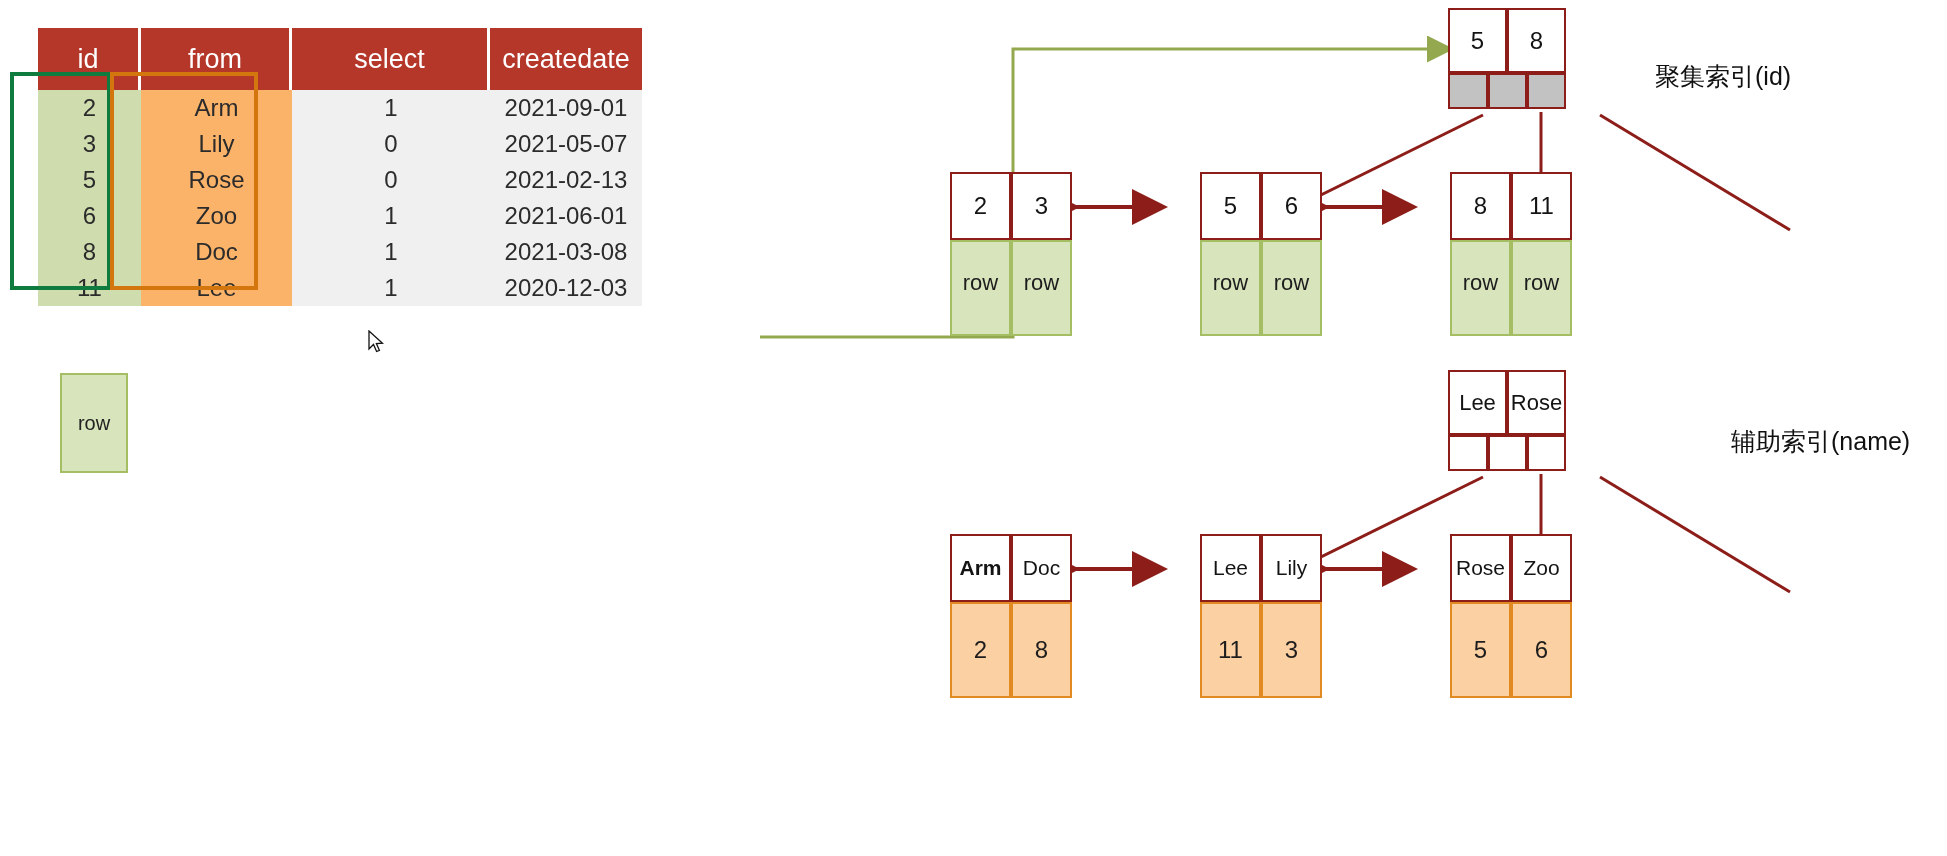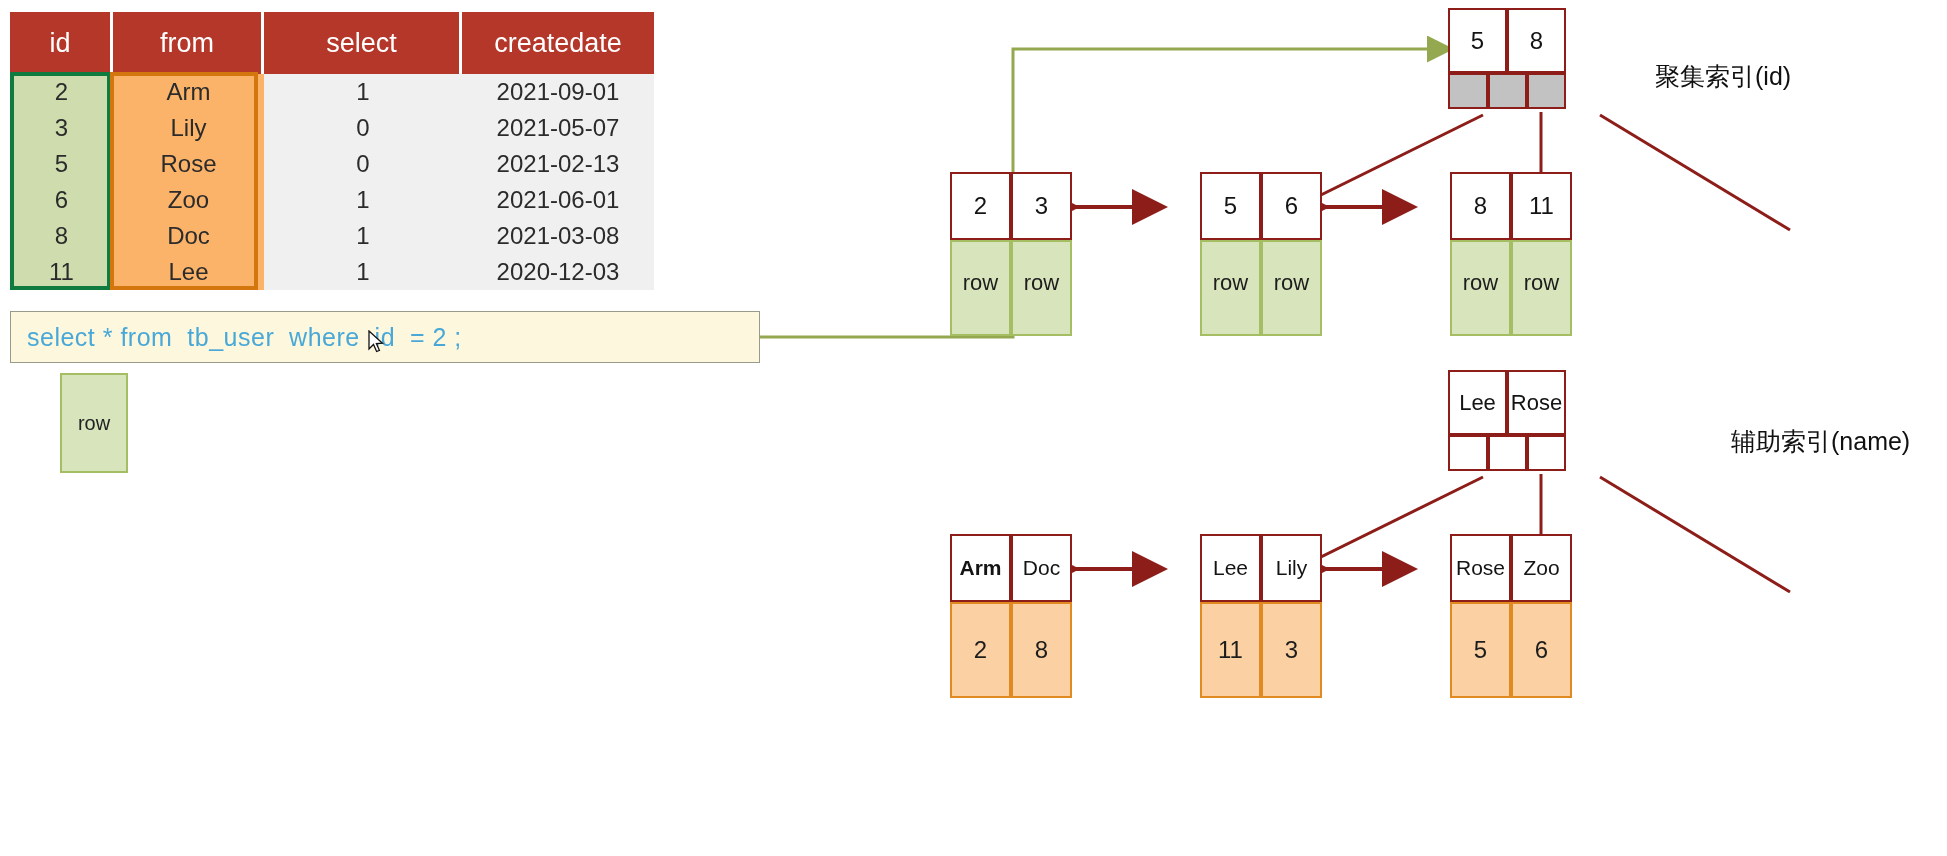--- a/index.html
+++ b/index.html
@@ -6,21 +6,21 @@
   body{
     width:1947px;height:856px;
     background:#ffffff;
     font-family:"Liberation Sans", sans-serif;
     overflow:hidden;
     position:relative;
   }
   #stage{position:absolute;left:0;top:0;width:1947px;height:856px;}
 
   
-  .tbl{position:absolute;left:10px;top:12px;border-collapse:separate;border-spacing:0;}
+  .tbl{position:absolute;left:10px;top:28px;border-collapse:separate;border-spacing:0;padding-left:28px;}
   .tbl td,.tbl th{padding:0;margin:0;}
   .thcell{
     background:#b4372a;color:#ffffff;
     font-size:27px;text-align:center;
     height:62px;vertical-align:middle;
     border-right:3px solid #ffffff;
     font-weight:400;
   }
   .thcell.last{border-right:none;}
   .dcell{
@@ -122,21 +122,21 @@
     <path d="M1072,569 L1160,569" fill="none" stroke="#8c1d18" stroke-width="4" marker-end="url(#ar-red)" marker-start="url(#ar-red)"></path>
     <path d="M1322,569 L1410,569" fill="none" stroke="#8c1d18" stroke-width="4" marker-end="url(#ar-red)" marker-start="url(#ar-red)"></path>
   </svg>
 
   <table class="tbl">
     <thead>
       <tr>
         <th class="thcell" style="width:100px">id</th>
         <th class="thcell" style="width:148px">from</th>
         <th class="thcell" style="width:195px">select</th>
-        <th class="thcell last" style="width:192px">createdate</th>
+        <th class="thcell last" style="width:152px">createdate</th>
       </tr>
     </thead>
     <tbody>
       <tr>
         <td class="dcell idc">2</td>
         <td class="dcell namec">Arm</td>
         <td class="dcell">1</td>
         <td class="dcell">2021-09-01</td>
       </tr>
       <tr>
@@ -167,23 +167,20 @@
         <td class="dcell idc">11</td>
         <td class="dcell namec">Lee</td>
         <td class="dcell">1</td>
         <td class="dcell">2020-12-03</td>
       </tr>
     </tbody>
   </table>
   <div class="colwrap-id"></div>
   <div class="colwrap-name"></div>
 
-  <div class="sqlbox">
-    <span class="sqltext">select * from  tb_user  where  id  = 2 ;</span>
-  </div>
   <svg class="cursor-arrow" viewBox="0 0 16 24">
     <path d="M1,1 L1,19 L5.5,14.5 L8.6,21.5 L11.4,20.3 L8.4,13.6 L14.5,13.2 Z" fill="#ffffff" stroke="#111111" stroke-width="1.3"></path>
   </svg>
 
   <div class="rowbox-single">
     <span>row</span>
   </div>
 
   <div class="idx-label" style="left:1655px;top:60px;">聚集索引(id)</div>
 

